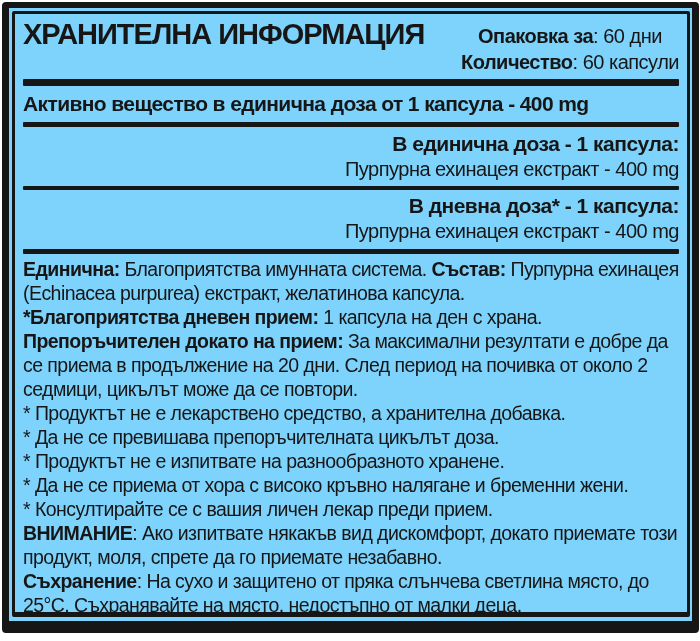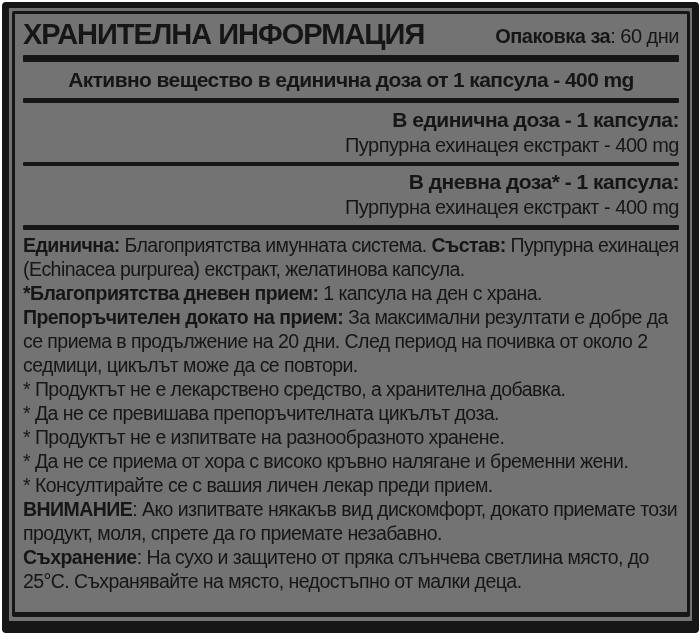--- a/index.html
+++ b/index.html
@@ -14,21 +14,21 @@
     font-family: "Liberation Sans", sans-serif;
     color: #161616;
   }
   .label-outer {
     margin: 2px 1px 0 2px;
     border-style: solid;
     border-color: #161616;
     border-width: 6px 7px 12px 7px;
     border-radius: 4px;
     padding: 3px 2px 4px 3px;
-    background: #737373;
+    background: #7dd3fc;
     box-sizing: border-box;
     height: 631px;
   }
   .label-inner {
     border-style: solid;
     border-color: #161616;
     border-width: 3px 3px 5px 3px;
     border-radius: 2px;
     padding: 4px 8px 6px 8px;
     height: 100%;
@@ -68,21 +68,20 @@
   .rule.thick  { height: 7px; margin: 4px 0 2px 0; }
   .rule.mid    { height: 5px; margin: 2px 0; }
   .rule.thin   { height: 4px; margin: 1px 0; }
   .active-bar {
     font-size: 21px;
     font-weight: bold;
     letter-spacing: -0.6px;
     line-height: 29px;
     padding: 1px 0 2px 0;
     white-space: nowrap;
-    text-align: center;
   }
   .sec { padding: 1px 0 3px 0; text-align: right; }
   .sec-head {
     font-size: 21px;
     font-weight: bold;
     letter-spacing: -0.5px;
     line-height: 27px;
   }
   .sec-value {
     font-size: 20px;
@@ -103,20 +102,23 @@
 <div class="label-outer">
   <div class="label-inner">
 
     <div class="hdr">
       <div class="hdr-left">
         <h1 class="title">ХРАНИТЕЛНА ИНФОРМАЦИЯ</h1>
       </div>
       <div class="hdr-right">
         <div class="line">
           <span class="b">Опаковка за</span><span>: 60 дни</span>
+        </div>
+        <div class="line">
+          <span class="b">Количество</span><span>: 60 капсули</span>
         </div>
       </div>
     </div>
 
     <div class="rule thick"></div>
 
     <div class="active-bar">Активно вещество в единична доза от 1 капсула - 400 mg</div>
 
     <div class="rule mid"></div>
 

